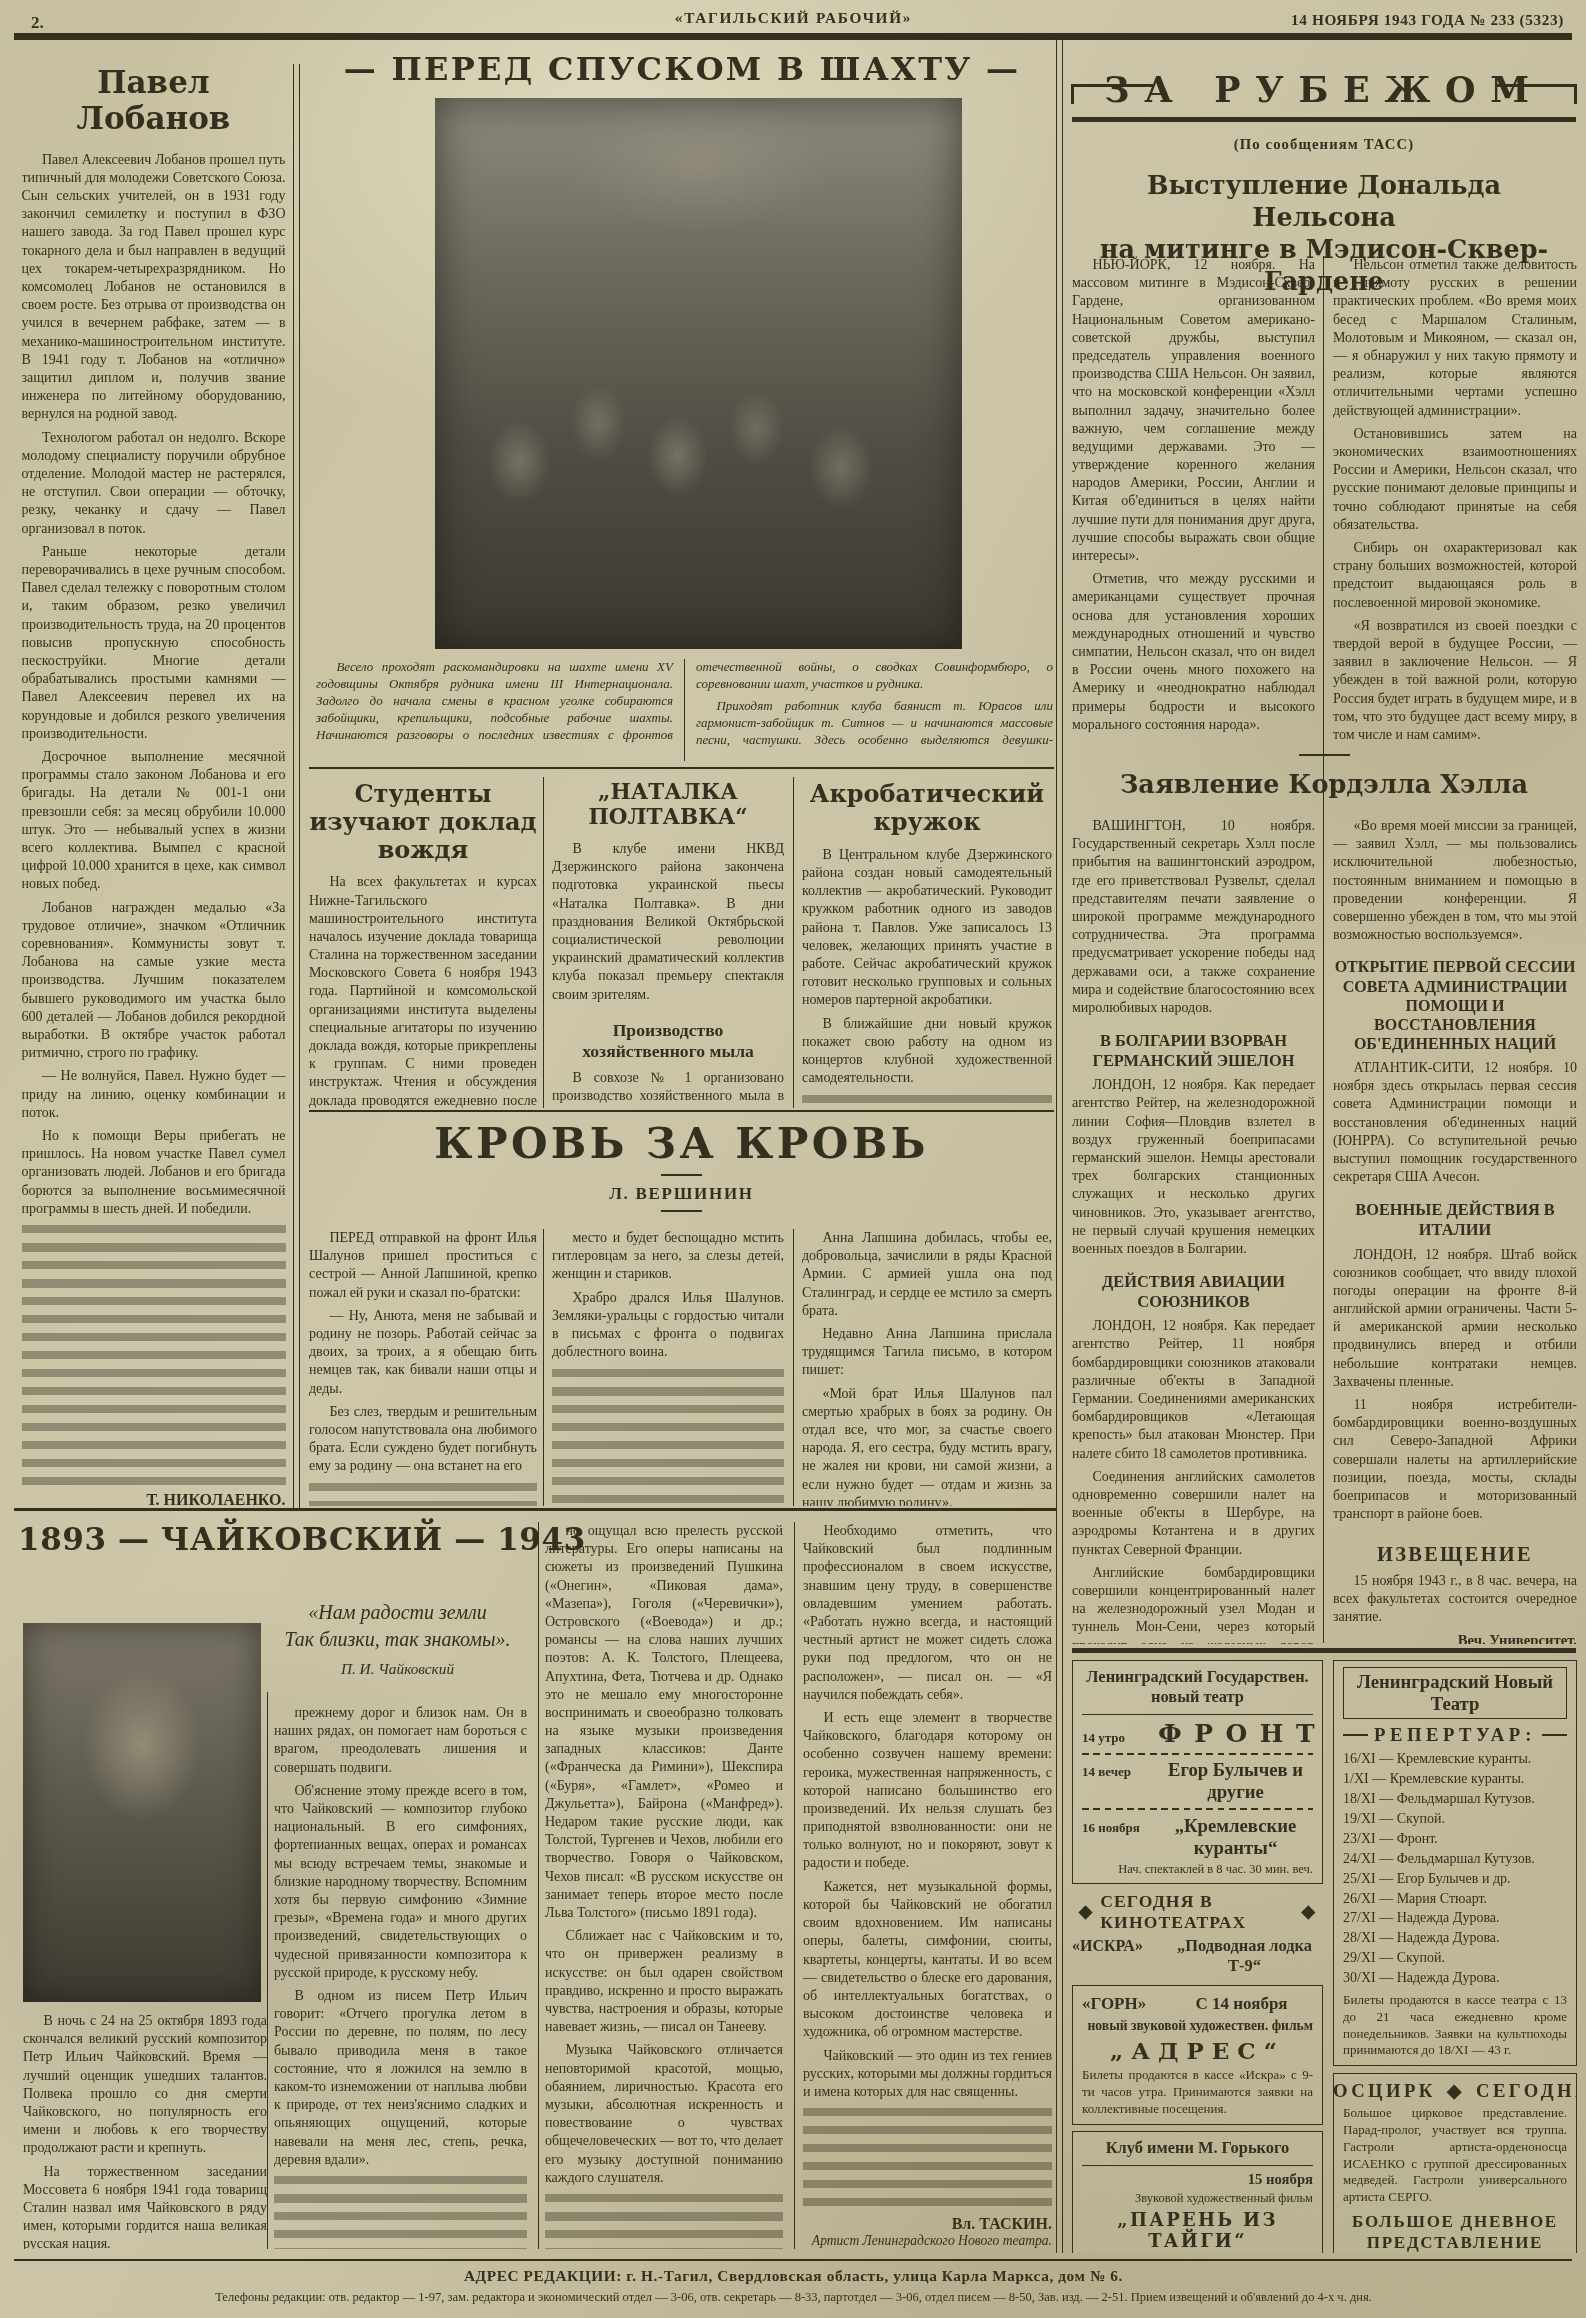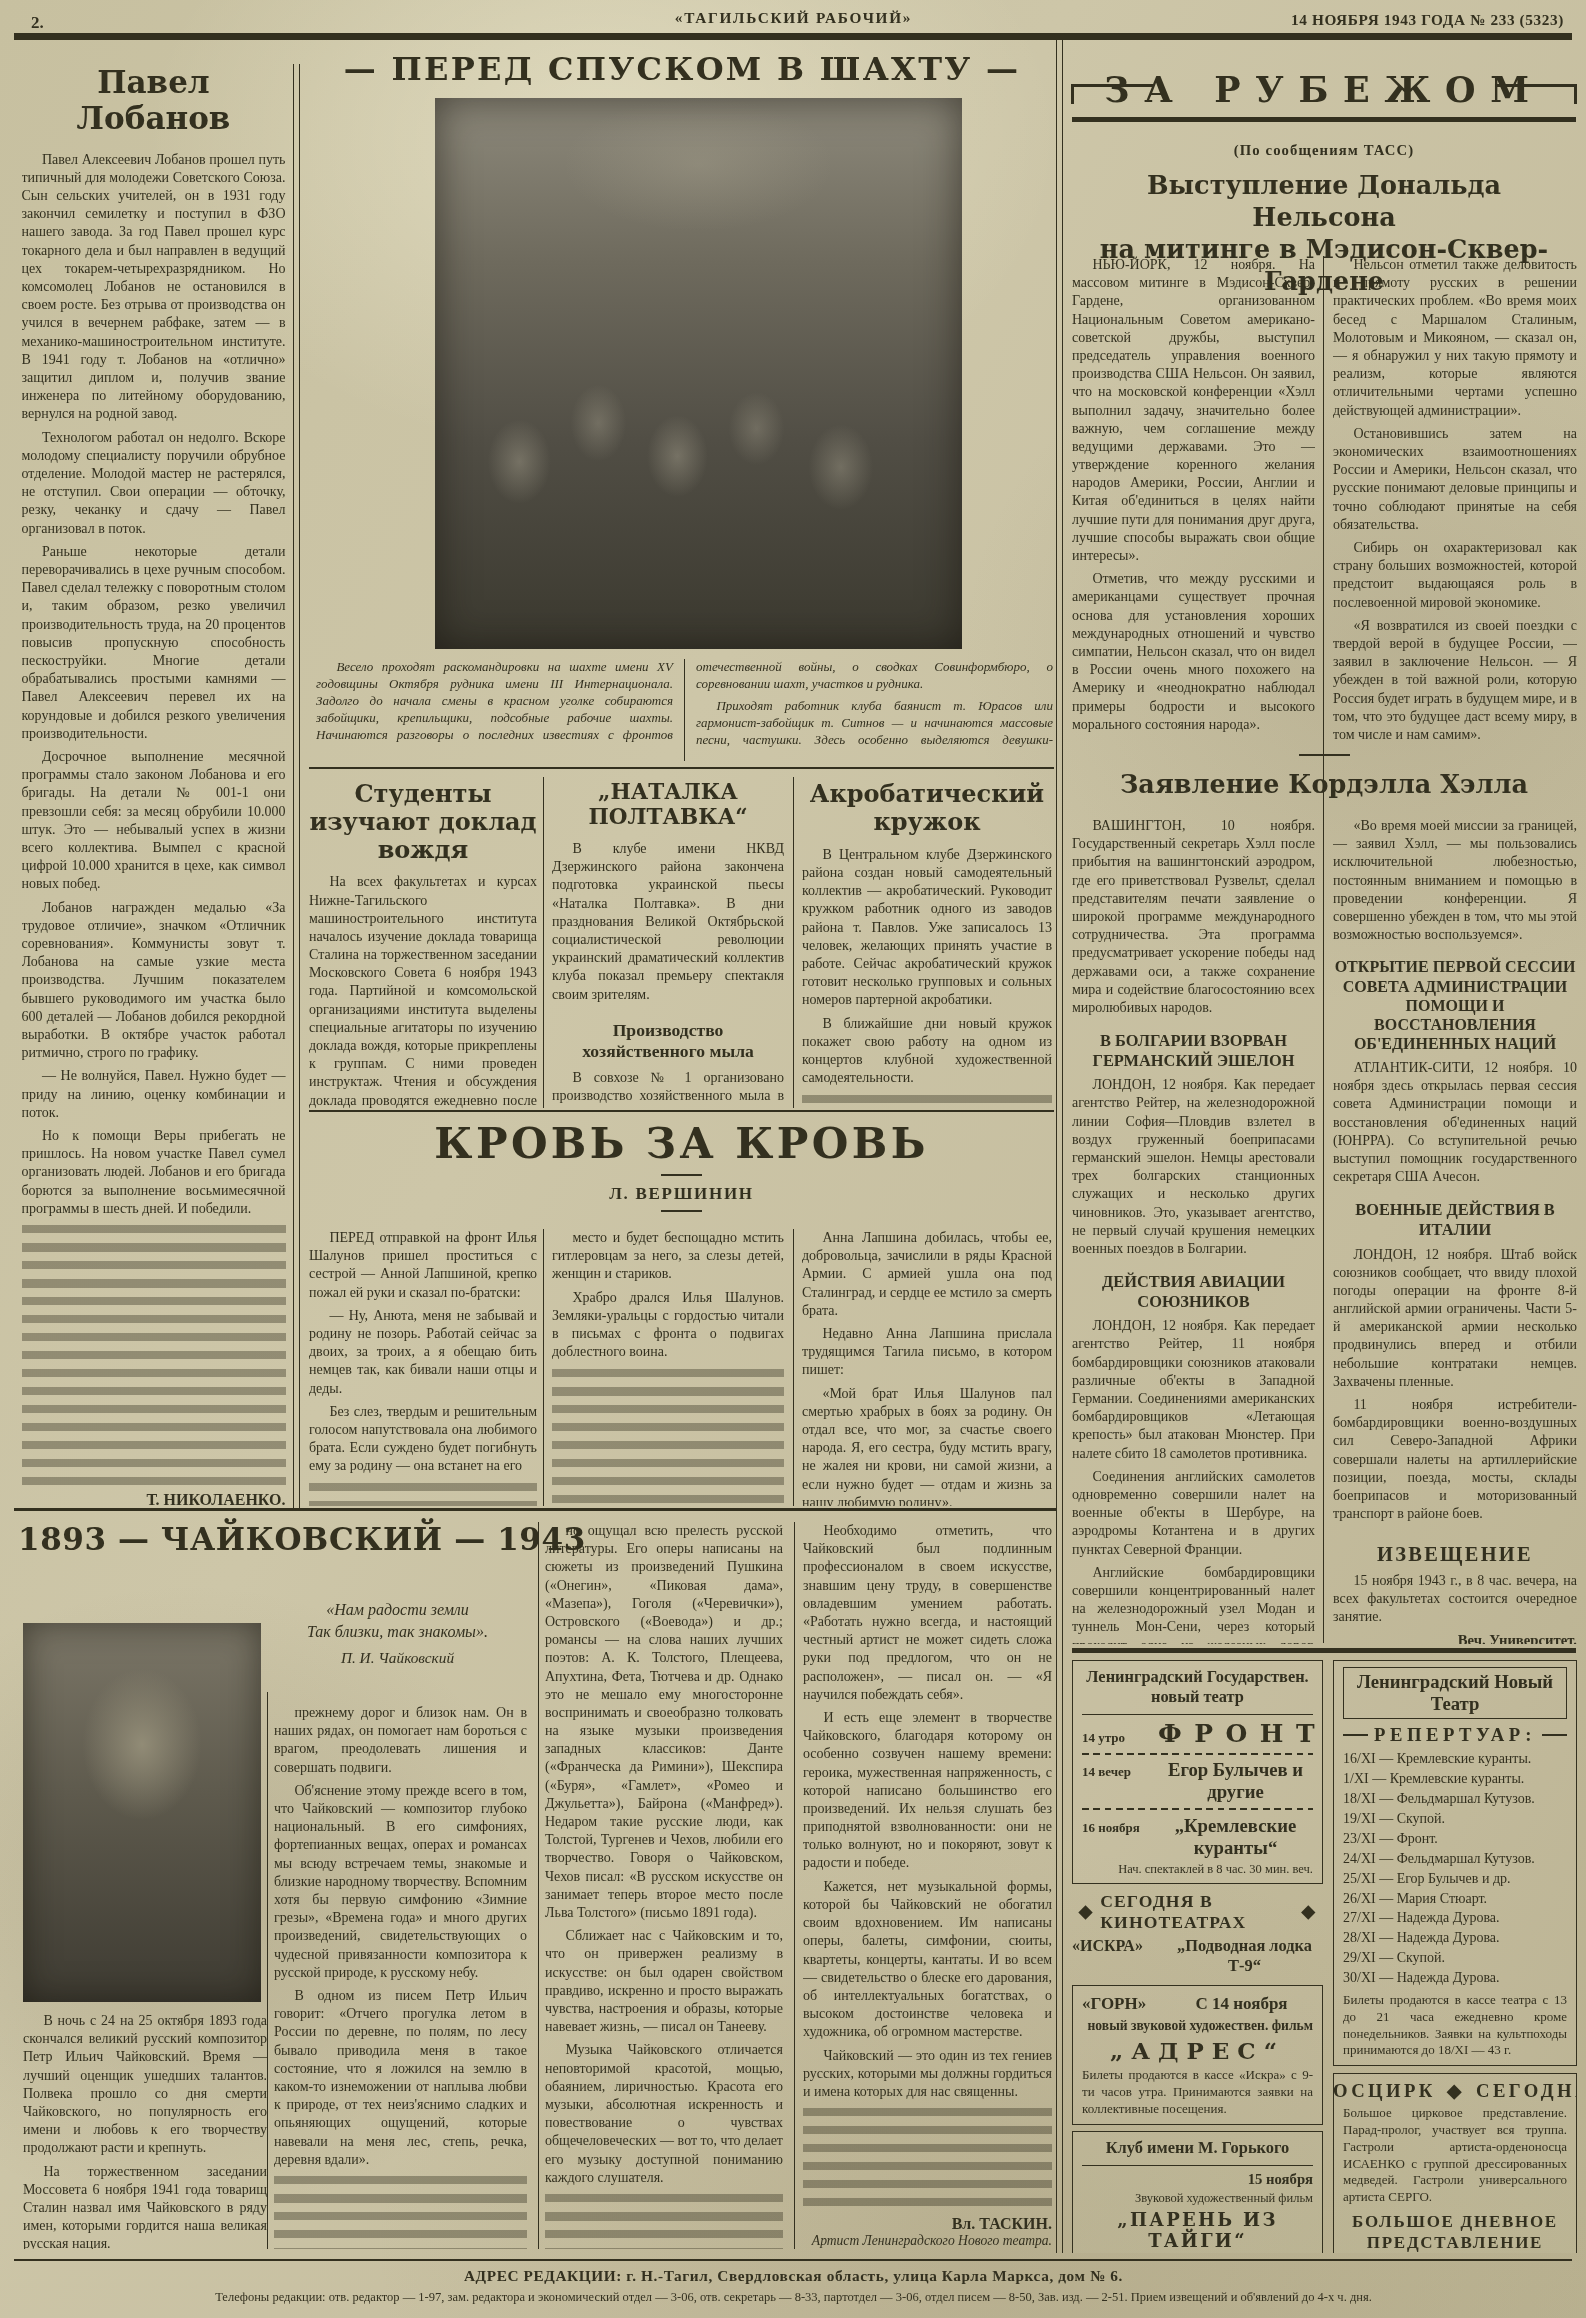--- a/index.html
+++ b/index.html
@@ -51,21 +51,21 @@
   .caption{column-count:2;column-gap:23px;column-rule:1.7px double var(--ink);}
 
   .mid-title{font-family:"DejaVu Serif",serif;font-size:24px;font-weight:bold;text-align:center;line-height:1.15;margin:3.4px 0 10.2px;}
   .mid-title-sm{font-size:17.6px;font-weight:bold;text-align:center;line-height:1.2;margin:2.3px 0 6.8px;}
 
   .blood-title{font-family:"DejaVu Serif",serif;font-size:42px;font-weight:bold;text-align:center;letter-spacing:3.4px;}
   .byline{font-size:17px;font-weight:bold;text-align:center;letter-spacing:1.7px;margin-top:8px;}
   .minirule{height:2.3px;background:var(--ink);width:41px;margin:5.7px auto 0;}
 
   .tch-title{font-family:"DejaVu Serif",serif;font-size:31px;font-weight:bold;text-align:center;letter-spacing:0.6px;white-space:nowrap;}
-  .epi{font-style:italic;font-size:16px;text-align:center;line-height:1.35;}
+  .epi{font-style:italic;font-size:20px;text-align:center;line-height:1.35;}
   .epi-author{font-style:italic;font-size:15.3px;text-align:center;margin-top:6.8px;}
   .portrait{box-shadow:inset 0 0 34px rgba(20,18,10,.55);
     background:
       radial-gradient(85px 108px at 50% 32%, rgba(150,144,122,.9), rgba(150,144,122,0) 70%),
       linear-gradient(180deg,#7b7667 0%,#5e5a4d 45%,#3e3b32 100%);}
   .sig-role{font-style:italic;font-size:13.6px;text-align:right;}
 
   .zar{position:relative;font-family:"DejaVu Serif",serif;text-align:center;font-size:35px;font-weight:bold;letter-spacing:14.7px;padding:2.3px 0 6.8px;border-bottom:5.7px solid var(--ink);}
   .zar::before{content:"";position:absolute;left:-1.1px;top:17px;width:79px;height:17px;border-top:3.4px solid var(--ink);border-left:3.4px solid var(--ink);}
   .zar::after{content:"";position:absolute;right:-1.1px;top:17px;width:79px;height:17px;border-top:3.4px solid var(--ink);border-right:3.4px solid var(--ink);}
@@ -239,21 +239,21 @@
         <p class="para">Чайковский — это один из тех гениев русских, которыми мы должны гордиться и имена которых для нас священны.</p>
       </div>
     <div class="fx"></div>
     <div class="signature" style="margin-top:8px;">Вл. ТАСКИН.</div>
     <div class="sig-role">Артист Ленинградского Нового театра.</div>
   </div>
 
   <div class="abs vr2" style="left:1056px;top:37px;height:2216px;"></div>
 
   <div class="abs zar" style="left:1072px;top:67px;width:504px;">ЗА РУБЕЖОМ</div>
-  <div class="abs tass" style="left:1072px;top:142px;width:504px;">(По сообщениям ТАСС)</div>
+  <div class="abs tass" style="left:1072px;top:136px;width:504px;">(По сообщениям ТАСС)</div>
   <div class="abs abroad-h1" style="left:1072px;top:170px;width:504px;">
     <div>Выступление Дональда Нельсона</div>
     <div>на митинге в Мэдисон-Сквер-Гардене</div>
   </div>
   <div class="abs flexcol" style="left:1072px;top:256px;width:243px;height:489px;">
     <div>
         <p class="para">НЬЮ-ЙОРК, 12 ноября. На массовом митинге в Мэдисон-Сквер-Гардене, организованном Национальным Советом американо-советской дружбы, выступил председатель управления военного производства США Нельсон. Он заявил, что на московской конференции «Хэлл выполнил задачу, значительно более важную, чем соглашение между ведущими державами. Это — утверждение коренного желания народов Америки, России, Англии и Китая об'единиться в целях найти лучшие пути для понимания друг друга, лучшие способы выражать свои общие интересы».</p>
         <p class="para">Отметив, что между русскими и американцами существует прочная основа для установления хороших международных отношений и чувство симпатии, Нельсон сказал, что он видел в России очень много похожего на Америку и «неоднократно наблюдал примеры бодрости и высокого морального состояния народа».</p>
       </div>
 

